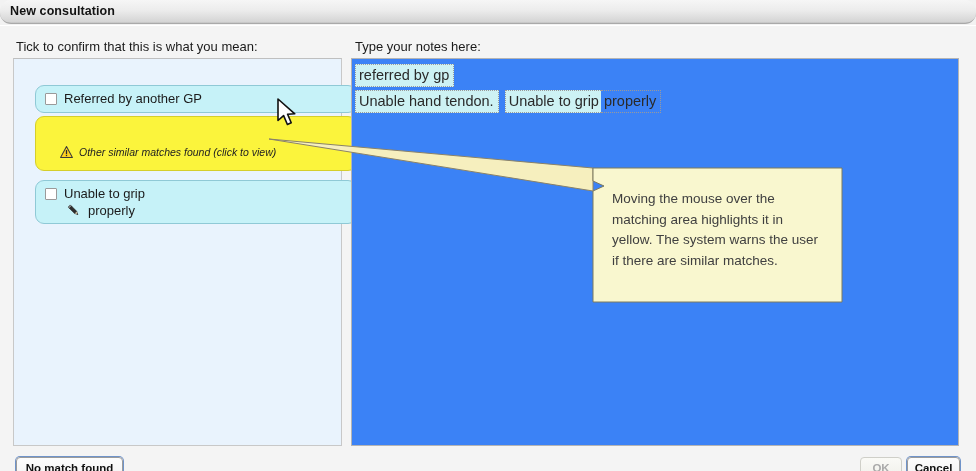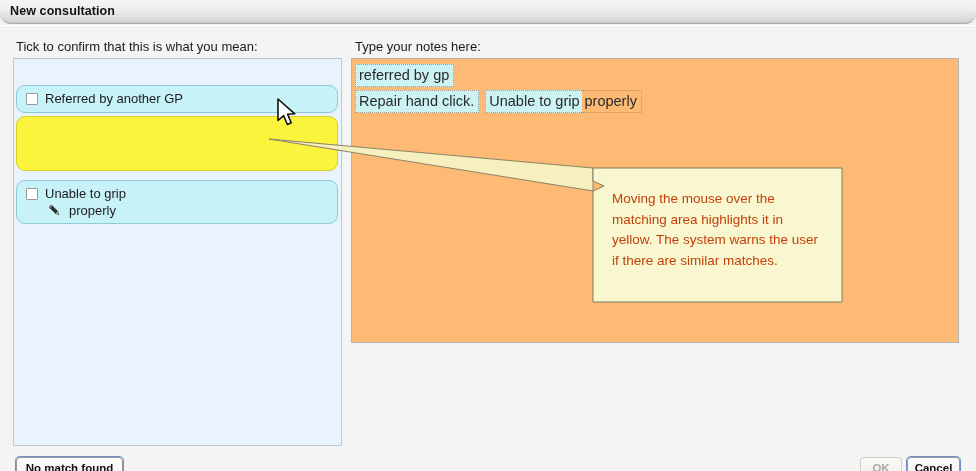--- a/index.html
+++ b/index.html
@@ -49,21 +49,21 @@
 
   
   #match-panel {
     position: absolute; left: 13px; top: 32px;
     width: 329px; height: 388px;
     background: #e9f3fd;
     border: 1px solid #c8c8c8;
     border-top-color: #bfbfbf;
   }
   .match-item {
-    position: absolute; left: 2px;
+    position: absolute; left: 21px;
     width: 322px;
     border-radius: 9px;
     border: 1px solid #9fc6d8;
   }
   .match-item.cyan   { background: #c6f2f8; border-color: #8fc9d6; }
   .match-item.yellow { background: #fbf43c; border-color: #d5ce2b; }
 
   #match-item-0 { top: 26px; height: 28px; }
   #match-item-1 { top: 57px; height: 55px; }
   #match-item-2 { top: 121px; height: 44px; }
@@ -98,22 +98,22 @@
   .pencil-row {
     position: absolute; left: 30px; top: 22px;
     display: flex; align-items: center; gap: 7px;
   }
   .pencil-icon { width: 15px; height: 15px; flex: none; display: block; }
   .pencil-label { font-size: 13px; color: #1b1b1b; white-space: nowrap; }
 
   
   #notes-panel {
     position: absolute; left: 351px; top: 32px;
-    width: 608px; height: 285px;
-    background: #fdba74;
+    width: 608px; height: 388px;
+    background: #3b82f6;
     border: 1px solid #b4b4b4;
   }
   .notes-line {
     position: absolute; left: 3px;
     display: flex; align-items: baseline;
     white-space: nowrap;
   }
   #notes-line-0 { top: 5px; }
   #notes-line-1 { top: 31px; }
 
@@ -132,21 +132,21 @@
   }
 
   
   #callout-wrap {
     position: absolute; left: 590px; top: 164px;
     width: 256px; height: 142px;
   }
   #callout-text {
     position: absolute; left: 22px; top: 25px;
     width: 215px;
-    font-size: 13.5px; line-height: 20.5px; color: #c2410c;
+    font-size: 13.5px; line-height: 20.5px; color: #404040;
   }
 
   
   #leader { position: absolute; left: 0; top: 0; width: 976px; height: 471px;
             pointer-events: none; }
 
   
   #cursor { position: absolute; left: 277px; top: 98px; width: 22px; height: 30px; }
 
   
@@ -194,20 +194,28 @@
     <div id="match-panel">
 
       <div class="match-item cyan" id="match-item-0">
         <div class="match-row">
           <span class="cbx"></span>
           <span class="match-label">Referred by another GP</span>
         </div>
       </div>
 
       <div class="match-item yellow" id="match-item-1">
+        <div class="warn-row">
+          <svg class="warn-icon" viewBox="0 0 14 13">
+            <polygon points="7,0.6 13.4,12.4 0.6,12.4" fill="#ffd21f" stroke="#3a3a3a" stroke-width="1.1" stroke-linejoin="round"></polygon>
+            <rect x="6.3" y="4.4" width="1.4" height="4.4" fill="#2a2a2a"></rect>
+            <rect x="6.3" y="9.6" width="1.4" height="1.4" fill="#2a2a2a"></rect>
+          </svg>
+          <span class="warn-text">Other similar matches found (click to view)</span>
+        </div>
       </div>
 
       <div class="match-item cyan" id="match-item-2">
         <div class="match-row">
           <span class="cbx"></span>
           <span class="match-label">Unable to grip</span>
         </div>
         <div class="pencil-row">
           <svg class="pencil-icon" viewBox="0 0 16 16">
             <g transform="rotate(-45 8 8)">
@@ -222,21 +230,21 @@
       </div>
     </div>
 
     <div id="notes-panel">
 
       <div class="notes-line" id="notes-line-0">
         <span class="chunk matched">referred by gp</span>
       </div>
 
       <div class="notes-line" id="notes-line-1">
-        <span class="chunk matched">Repair hand click.</span>
+        <span class="chunk matched">Unable hand tendon.</span>
         <span style="display:inline-block;width:6px"></span>
         <span class="chunk matched" style="border-right:none;padding-right:2px">Unable to grip</span>
         <span class="chunk boxed-plain">properly</span>
       </div>
     </div>
 
     <div class="btn" id="btn-no-match">No match found</div>
     <div class="btn" id="btn-ok">OK</div>
     <div class="btn" id="btn-cancel">Cancel</div>
   </div>

